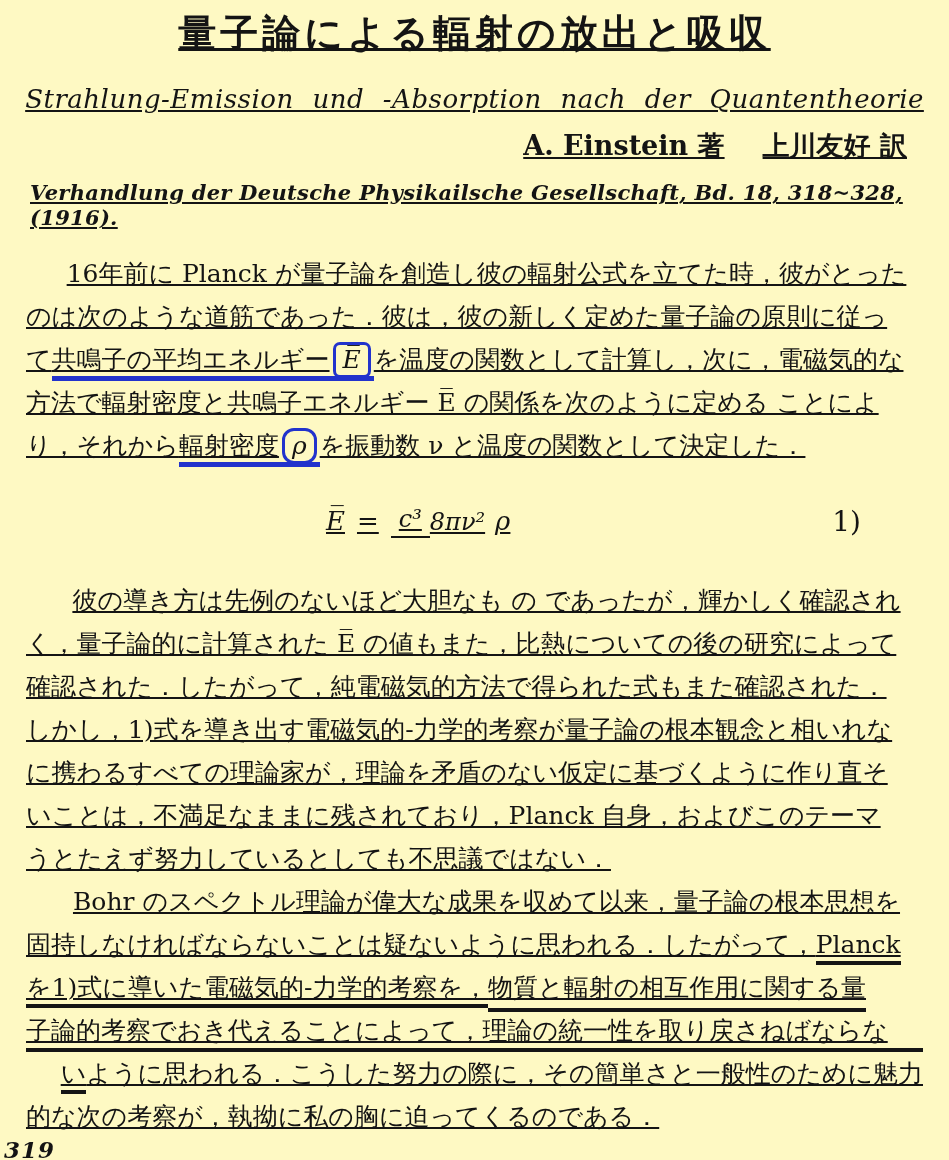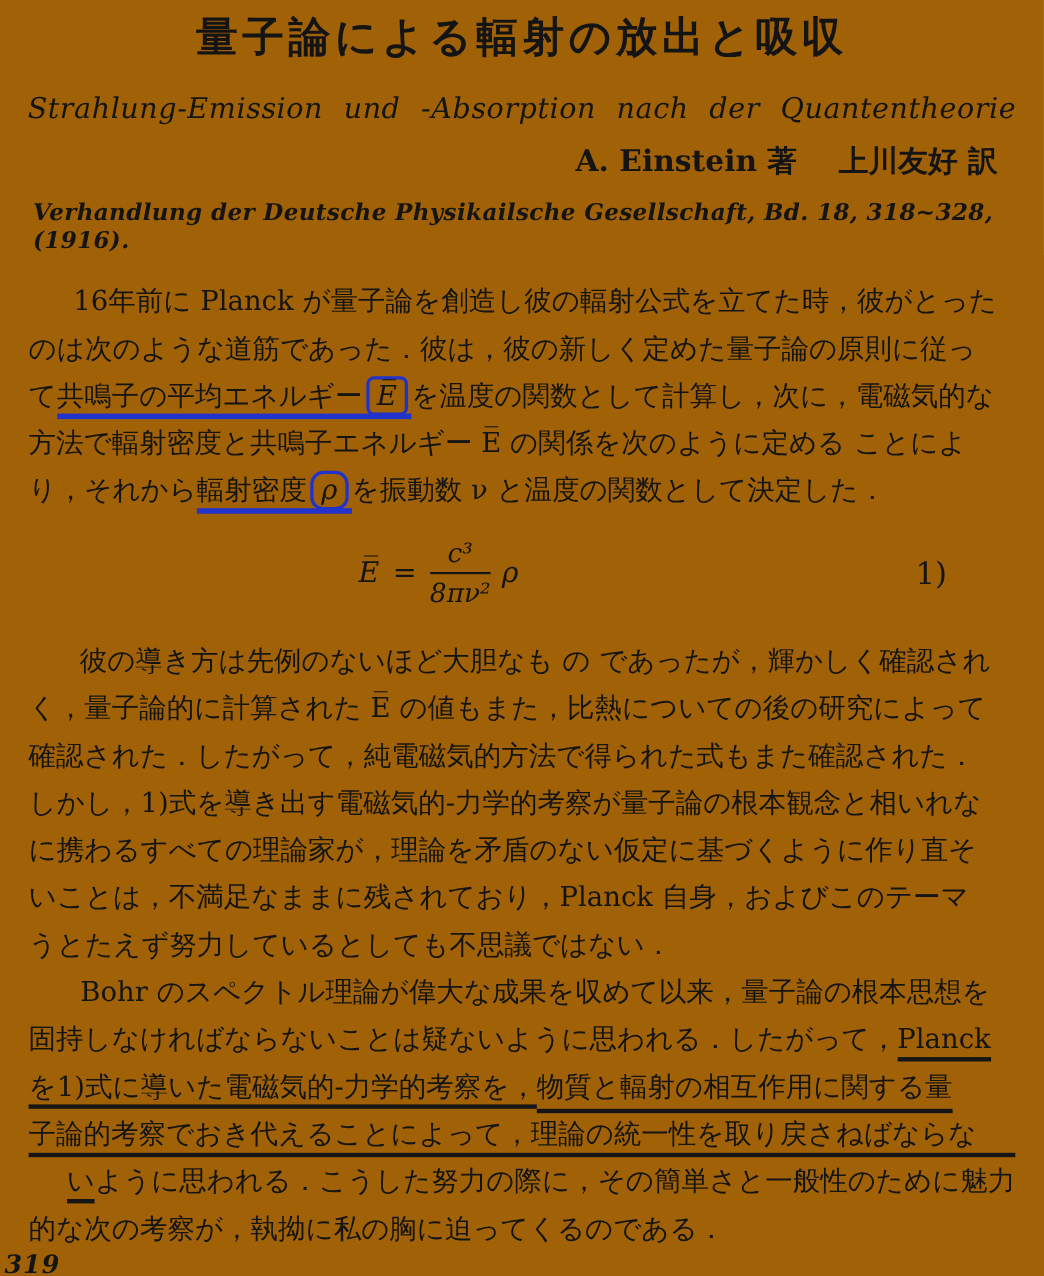--- a/index.html
+++ b/index.html
@@ -1,23 +1,24 @@
 <!DOCTYPE html>
 <html><head>
 <meta charset="utf-8">
 <style>
   html,body { margin:0; padding:0; background:#e8e8e8; }
   .page {
     position:relative;
     width:949px; height:1160px;
     margin:0 auto;
-    background:#a16207;
+    background:#fef9c3;
     color:#141414;
     font-family:"DejaVu Serif","Liberation Serif",serif;
     overflow:hidden;
+    text-decoration:underline;
   }
   .title {
     margin-top:8px;
     text-align:center;
     font-size:38px;
     font-weight:600;
     letter-spacing:4px;
   }
   .subtitle {
     margin-top:8px;
@@ -88,21 +89,20 @@
     margin:10px 0 14px 0;
     padding-left:300px;
     display:flex;
     align-items:center;
     font-size:26px;
   }
   .eq-it { font-style:italic; }
   .eq-eq { margin:0 12px; }
   .frac {
     display:inline-flex;
-    flex-direction:column;
     text-align:center;
     font-size:24px;
   }
   .frac .num { border-bottom:2px solid #141414; padding:0 8px 3px; }
   .frac .den { padding-top:3px; }
   .eq-rho { margin-left:10px; }
   .eq-label {
     position:absolute;
     right:62px; top:50%;
     transform:translateY(-50%);

